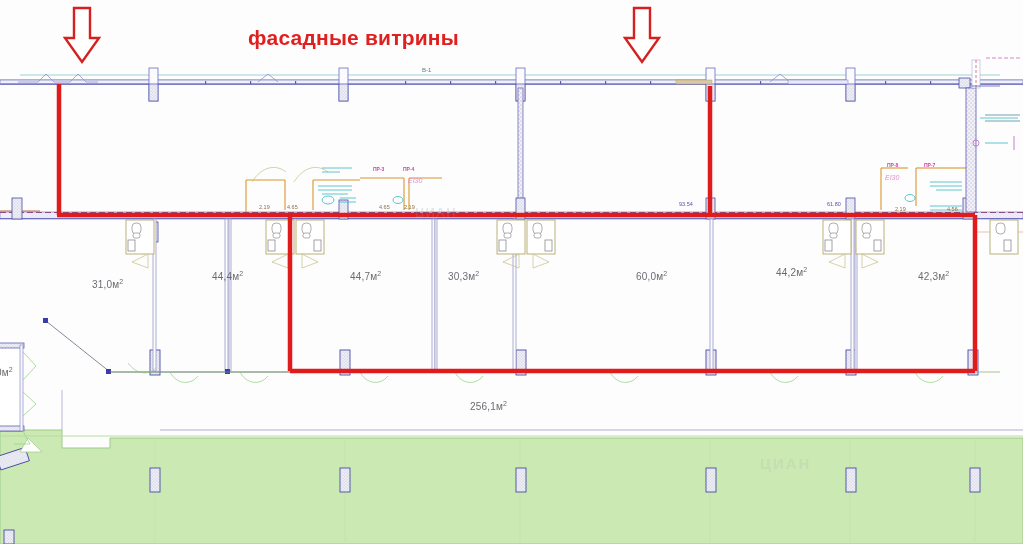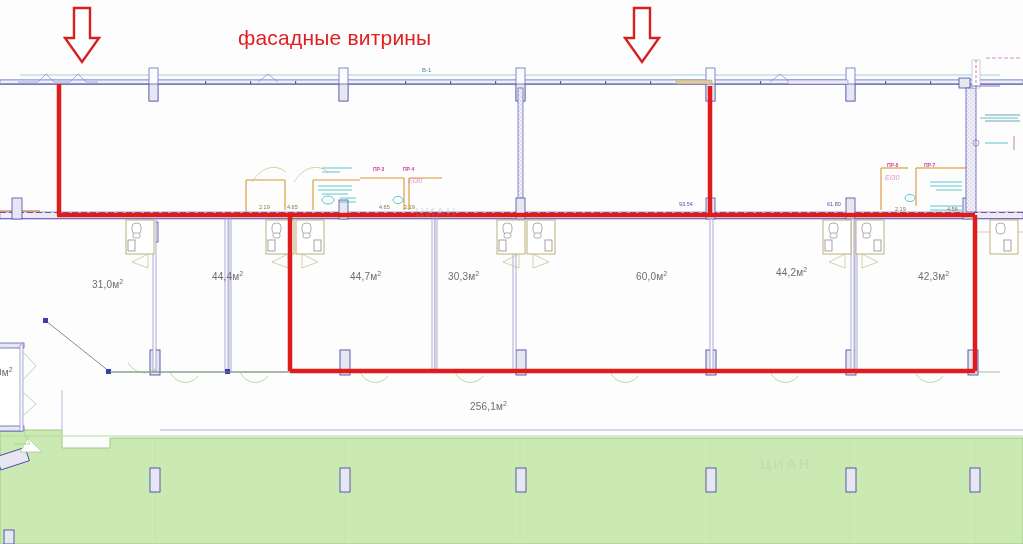--- a/index.html
+++ b/index.html
@@ -5,22 +5,22 @@
   html,body{margin:0;padding:0;background:#ffffff;}
   body{
     font-family:"Liberation Sans", sans-serif;
     width:1023px;height:544px;overflow:hidden;position:relative;
   }
   #stage{position:relative;width:1023px;height:544px;overflow:hidden;background:#fdfdfd;}
   #plan{position:absolute;inset:0;}
 
   
   .title{
-    position:absolute;left:238px;top:26px;
-    font-size:21px;font-weight:normal;color:#e02020;
+    position:absolute;left:248px;top:26px;
+    font-size:21px;font-weight:bold;color:#e02020;
     letter-spacing:.2px;white-space:nowrap;
   }
 
   
   .area{
     position:absolute;font-size:10px;color:#6b6b72;white-space:nowrap;
     letter-spacing:.2px;
   }
   .area sup{font-size:7px;}
 

